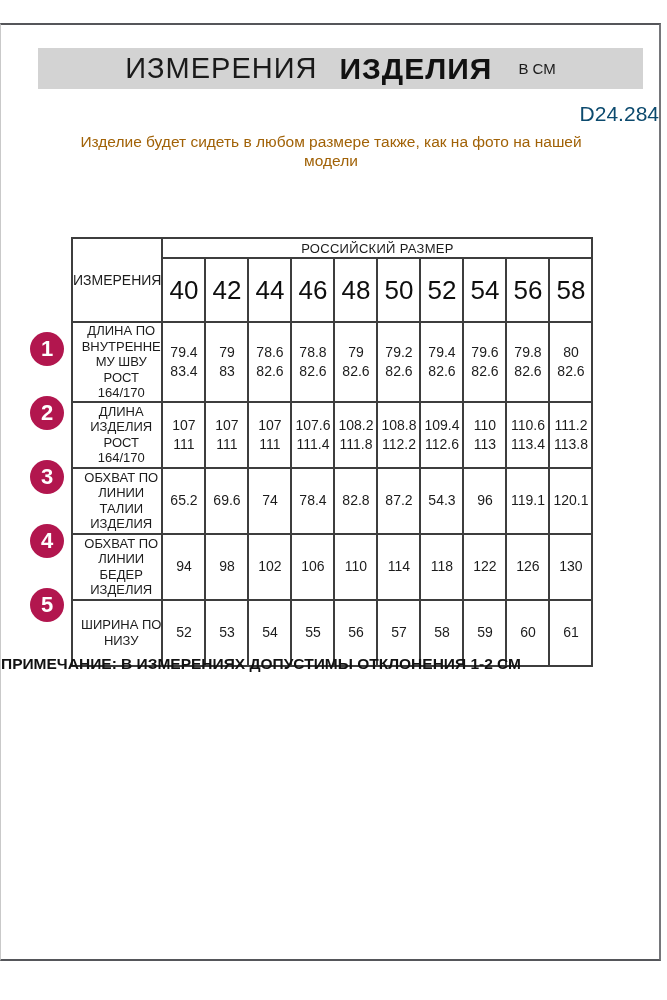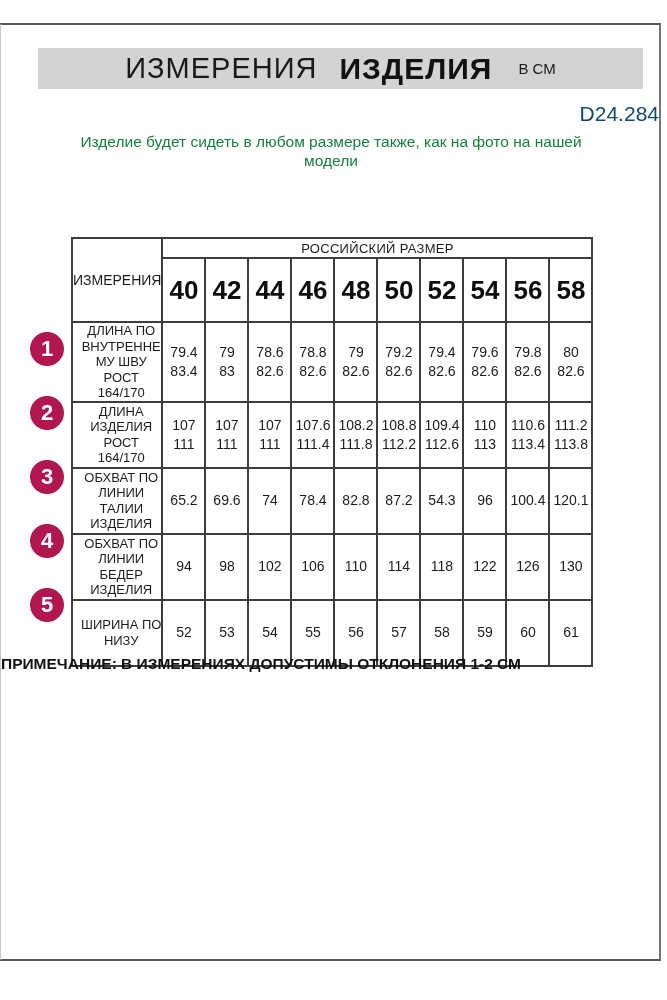--- a/index.html
+++ b/index.html
@@ -66,21 +66,21 @@
   }
   .description {
     position: absolute;
     top: 107px;
     left: 50px;
     width: 560px;
     text-align: center;
     font-size: 15.5px;
     line-height: 19px;
     white-space: pre-line;
-    color: #15803d;
+    color: #a16207;
   }
   .table-wrap {
     position: absolute;
     top: 212px;
     left: 70px;
   }
   table {
     border-collapse: collapse;
     table-layout: fixed;
   }
@@ -95,21 +95,21 @@
     height: 18px;
     font-size: 13px;
     letter-spacing: 0.3px;
   }
   .corner-cell {
     font-size: 14px;
   }
   .size-cell {
     height: 62px;
     font-size: 26px;
-    font-weight: bold;
+    font-weight: normal;
     color: #0e0e0e;
   }
   .label-cell {
     height: 64px;
     font-size: 13px;
     line-height: 15.5px;
     white-space: pre-line;
     padding-left: 8px;
   }
   .value-cell {
@@ -253,21 +253,21 @@
 ТАЛИИ
 ИЗДЕЛИЯ</th>
             <td class="value-cell">65.2</td>
             <td class="value-cell">69.6</td>
             <td class="value-cell">74</td>
             <td class="value-cell">78.4</td>
             <td class="value-cell">82.8</td>
             <td class="value-cell">87.2</td>
             <td class="value-cell">54.3</td>
             <td class="value-cell">96</td>
-            <td class="value-cell">100.4</td>
+            <td class="value-cell">119.1</td>
             <td class="value-cell">120.1</td>
           </tr>
           <tr>
             <th class="label-cell">ОБХВАТ ПО
 ЛИНИИ
 БЕДЕР
 ИЗДЕЛИЯ</th>
             <td class="value-cell">94</td>
             <td class="value-cell">98</td>
             <td class="value-cell">102</td>

